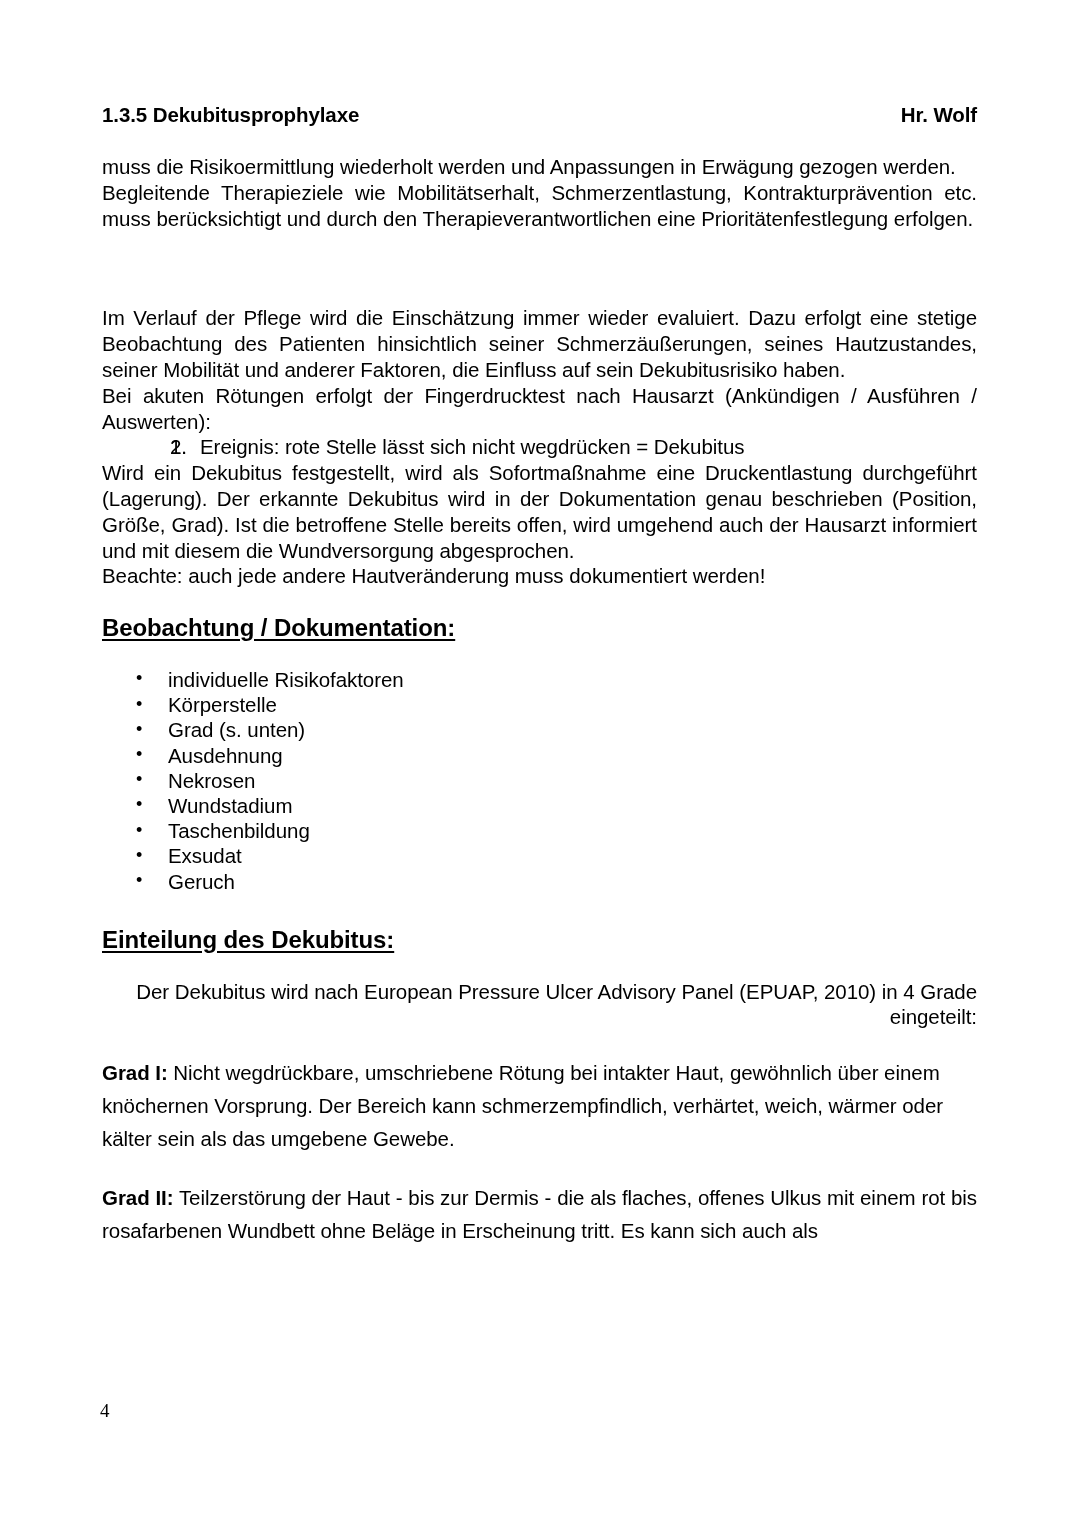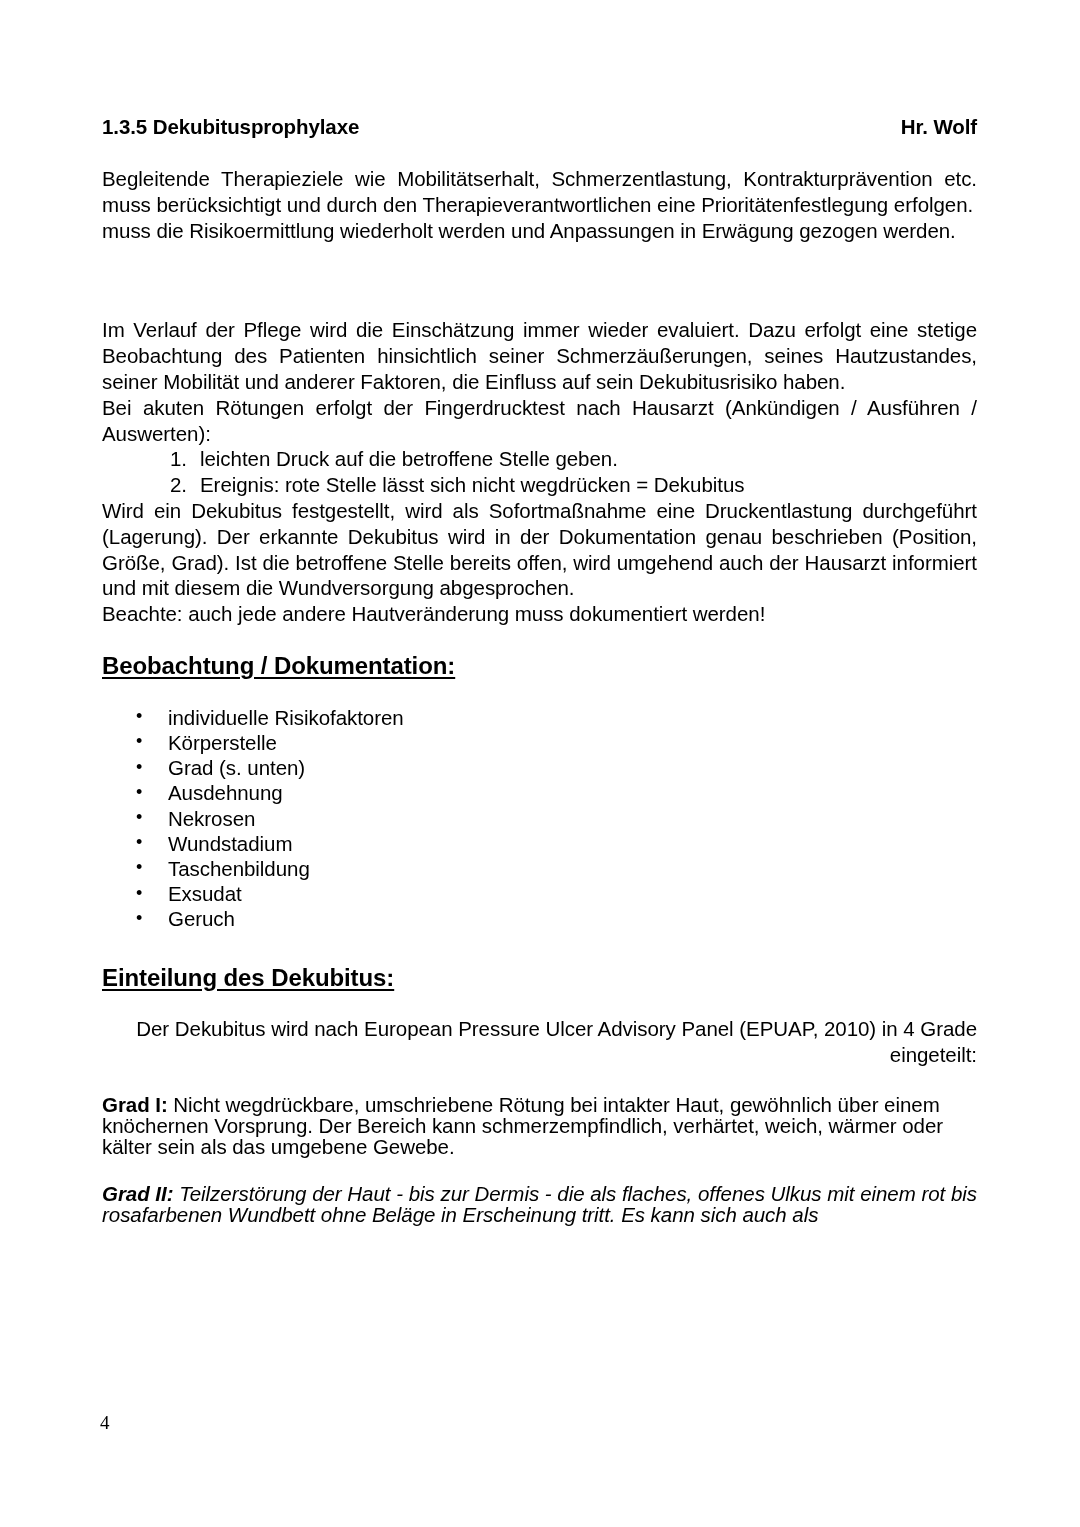--- a/index.html
+++ b/index.html
@@ -6,21 +6,21 @@
   html, body {
     margin: 0;
     padding: 0;
     background: #ffffff;
   }
   .page {
     position: relative;
     width: 1080px;
     height: 1515px;
     background: #ffffff;
-    margin: 12px auto;
+    margin: 0 auto;
     overflow: hidden;
     font-family: "Liberation Sans", sans-serif;
     color: #000000;
     -webkit-font-smoothing: antialiased;
   }
   .content {
     position: absolute;
     left: 102px;
     top: 0;
     width: 875px;
@@ -105,26 +105,26 @@
   ul.bullet-list li .marker {
     position: absolute;
     left: 34px;
     top: -0.5px;
     font-size: 18px;
   }
 
   
   .grad-para {
     font-size: 20.5px;
-    line-height: 21px;
+    line-height: 33px;
     margin: 0;
     text-align: left;
     letter-spacing: -0.05px;
   }
-  .grad-para.justify { text-align: justify; text-justify: inter-word; font-style: italic; }
+  .grad-para.justify { text-align: justify; text-justify: inter-word; }
   .grad-label { font-weight: bold; }
 
   
   .page-number {
     position: absolute;
     left: 100px;
     top: 1400px;
     font-size: 19px;
     font-family: "Liberation Serif", serif;
     color: #000000;
@@ -136,35 +136,34 @@
 <div class="page">
   <div class="content">
 
     <div class="doc-header">
       <span class="title-left">1.3.5 Dekubitusprophylaxe</span>
       <span class="title-right">Hr. Wolf</span>
     </div>
 
     <div class="space-top-body"></div>
 
+    <p class="para">muss die Risikoermittlung wiederholt werden und Anpassungen in Erwägung gezogen werden.</p>
+
     <p class="para">Begleitende Therapieziele wie Mobilitätserhalt, Schmerzentlastung, Kontrakturprävention etc. muss berücksichtigt und durch den Therapieverantwortlichen eine Prioritätenfestlegung erfolgen.</p>
 
-    <p class="para">muss die Risikoermittlung wiederholt werden und Anpassungen in Erwägung gezogen werden.</p>
-
     <div class="gap-xl"></div>
     <div class="gap-md"></div>
 
     <p class="para">Im Verlauf der Pflege wird die Einschätzung immer wieder evaluiert. Dazu erfolgt eine stetige Beobachtung des Patienten hinsichtlich seiner Schmerzäußerungen, seines Hautzustandes, seiner Mobilität und anderer Faktoren, die Einfluss auf sein Dekubitusrisiko haben.</p>
 
     <p class="para">Bei akuten Rötungen erfolgt der Fingerdrucktest nach Hausarzt (Ankündigen / Ausführen / Auswerten):</p>
 
     <ol class="num-list">
       <li>
         <span class="marker">1.</span>
-        <span>leichten Druck auf die betroffene Stelle geben.</span>
       </li>
       <li>
         <span class="marker">2.</span>
         <span>Ereignis: rote Stelle lässt sich nicht wegdrücken = Dekubitus</span>
       </li>
     </ol>
 
     <p class="para">Wird ein Dekubitus festgestellt, wird als Sofortmaßnahme eine Druckentlastung durchgeführt (Lagerung). Der erkannte Dekubitus wird in der Dokumentation genau beschrieben (Position, Größe, Grad). Ist die betroffene Stelle bereits offen, wird umgehend auch der Hausarzt informiert und mit diesem die Wundversorgung abgesprochen.</p>
 
     <p class="para">Beachte: auch jede andere Hautveränderung muss dokumentiert werden!</p>

